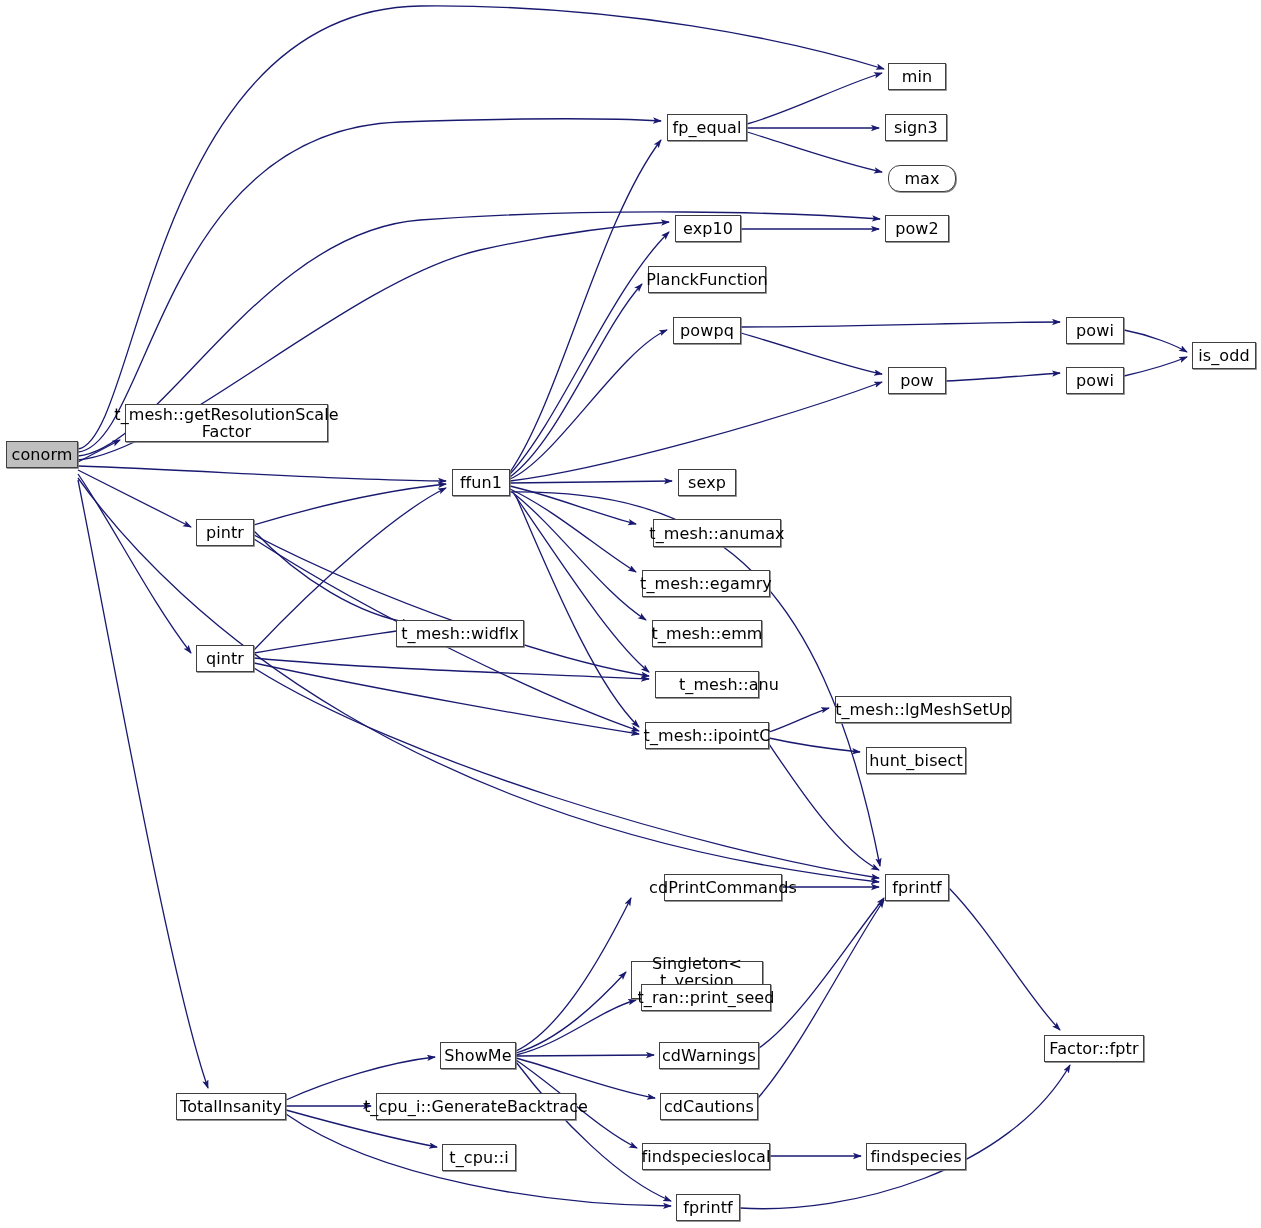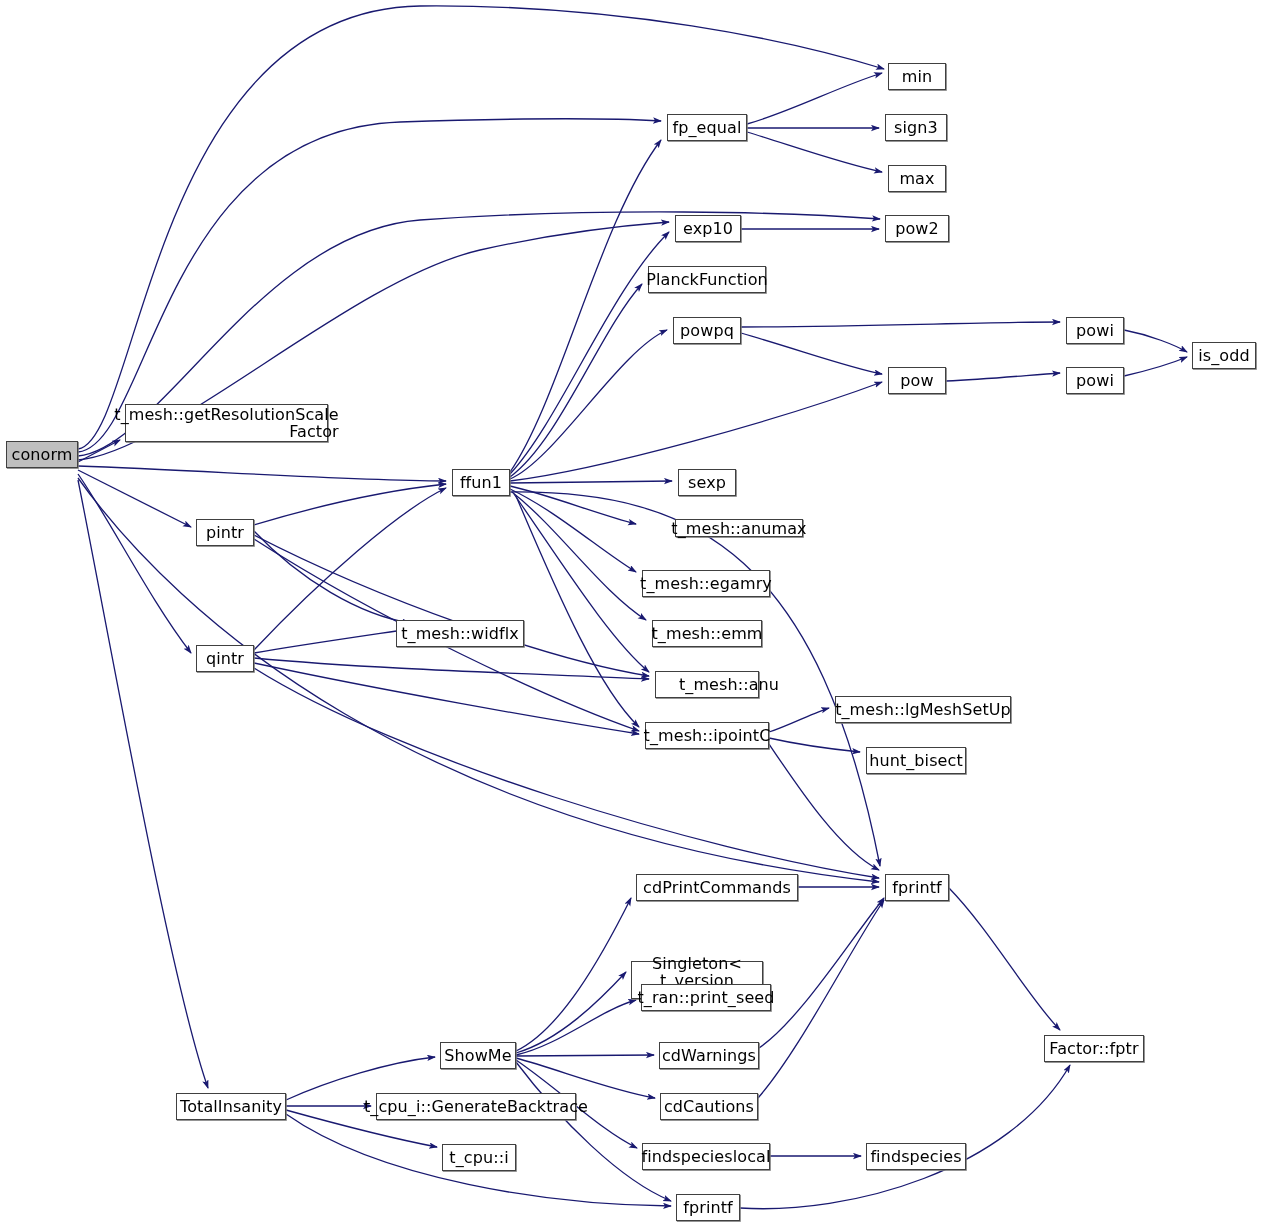--- a/index.html
+++ b/index.html
@@ -101,48 +101,48 @@
         <path d="M949,888 C990,930 1030,1000 1060,1030" marker-end="url(#arrow)"></path>
         <path d="M740,1208 C850,1215 1010,1170 1070,1065" marker-end="url(#arrow)"></path>
         <path d="M286,1100 C330,1080 390,1062 435,1057" marker-end="url(#arrow)"></path>
         <path d="M286,1106 L371,1106" marker-end="url(#arrow)"></path>
         <path d="M286,1110 C340,1125 400,1140 437,1147" marker-end="url(#arrow)"></path>
         <path d="M286,1114 C380,1180 550,1205 671,1206" marker-end="url(#arrow)"></path>
       </g>
   </svg>
   <div id="node-layer">
       <div class="node root" style="left: 6px; top: 441px; width: 72px; height: 27px;">conorm</div>
-      <div class="node" style="left: 125px; top: 404px; width: 203px; height: 38px; text-align: right;">t_mesh::getResolutionScale
+      <div class="node" style="left: 125px; top: 404px; width: 203px; height: 38px;">t_mesh::getResolutionScale
 Factor</div>
       <div class="node" style="left: 196px; top: 519px; width: 58px; height: 27px;">pintr</div>
       <div class="node" style="left: 196px; top: 645px; width: 58px; height: 27px;">qintr</div>
       <div class="node" style="left: 452px; top: 469px; width: 58px; height: 27px;">ffun1</div>
       <div class="node" style="left: 667px; top: 114px; width: 80px; height: 27px;">fp_equal</div>
       <div class="node" style="left: 888px; top: 63px; width: 58px; height: 27px;">min</div>
       <div class="node" style="left: 885px; top: 114px; width: 62px; height: 27px;">sign3</div>
-      <div class="node" style="left: 888px; top: 165px; width: 58px; height: 27px;">max</div>
+      <div class="node" style="left: 888px; top: 165px; width: 68px; height: 27px; border-radius: 12px;">max</div>
       <div class="node" style="left: 675px; top: 215px; width: 66px; height: 27px;">exp10</div>
       <div class="node" style="left: 885px; top: 215px; width: 64px; height: 27px;">pow2</div>
       <div class="node" style="left: 648px; top: 266px; width: 118px; height: 27px;">PlanckFunction</div>
       <div class="node" style="left: 673px; top: 317px; width: 68px; height: 27px;">powpq</div>
       <div class="node" style="left: 1066px; top: 317px; width: 58px; height: 27px;">powi</div>
       <div class="node" style="left: 1192px; top: 342px; width: 64px; height: 27px;">is_odd</div>
       <div class="node" style="left: 888px; top: 367px; width: 58px; height: 27px;">pow</div>
       <div class="node" style="left: 1066px; top: 367px; width: 58px; height: 27px;">powi</div>
       <div class="node" style="left: 678px; top: 469px; width: 58px; height: 27px;">sexp</div>
-      <div class="node" style="left: 675px; top: 519px; width: 128px; height: 18px;">t_mesh::anumax</div>
+      <div class="node" style="left: 653px; top: 519px; width: 128px; height: 28px;">t_mesh::anumax</div>
       <div class="node" style="left: 642px; top: 570px; width: 128px; height: 27px;">t_mesh::egamry</div>
       <div class="node" style="left: 652px; top: 620px; width: 110px; height: 27px;">t_mesh::emm</div>
       <div class="node" style="left: 655px; top: 671px; width: 104px; height: 27px; padding-left: 44px;">t_mesh::anu</div>
       <div class="node" style="left: 396px; top: 620px; width: 128px; height: 27px;">t_mesh::widflx</div>
       <div class="node" style="left: 645px; top: 722px; width: 124px; height: 27px;">t_mesh::ipointC</div>
       <div class="node" style="left: 835px; top: 696px; width: 176px; height: 27px;">t_mesh::lgMeshSetUp</div>
       <div class="node" style="left: 866px; top: 747px; width: 100px; height: 27px;">hunt_bisect</div>
       <div class="node" style="left: 885px; top: 874px; width: 64px; height: 27px;">fprintf</div>
-      <div class="node" style="left: 636px; top: 874px; width: 162px; height: 27px;">cdPrintCommands</div>
+      <div class="node" style="left: 664px; top: 874px; width: 118px; height: 27px;">cdPrintCommands</div>
       <div class="node" style="left: 631px; top: 929px; width: 132px; height: 38px; margin-top: 32px;">Singleton&lt; t_version
 &gt;::Inst</div>
       <div class="node" style="left: 641px; top: 984px; width: 130px; height: 27px;">t_ran::print_seed</div>
       <div class="node" style="left: 440px; top: 1042px; width: 76px; height: 27px;">ShowMe</div>
       <div class="node" style="left: 659px; top: 1042px; width: 100px; height: 27px;">cdWarnings</div>
       <div class="node" style="left: 660px; top: 1093px; width: 98px; height: 27px;">cdCautions</div>
       <div class="node" style="left: 642px; top: 1143px; width: 128px; height: 27px;">findspecieslocal</div>
       <div class="node" style="left: 866px; top: 1143px; width: 100px; height: 27px;">findspecies</div>
       <div class="node" style="left: 676px; top: 1194px; width: 64px; height: 27px;">fprintf</div>
       <div class="node" style="left: 176px; top: 1093px; width: 110px; height: 27px;">TotalInsanity</div>

